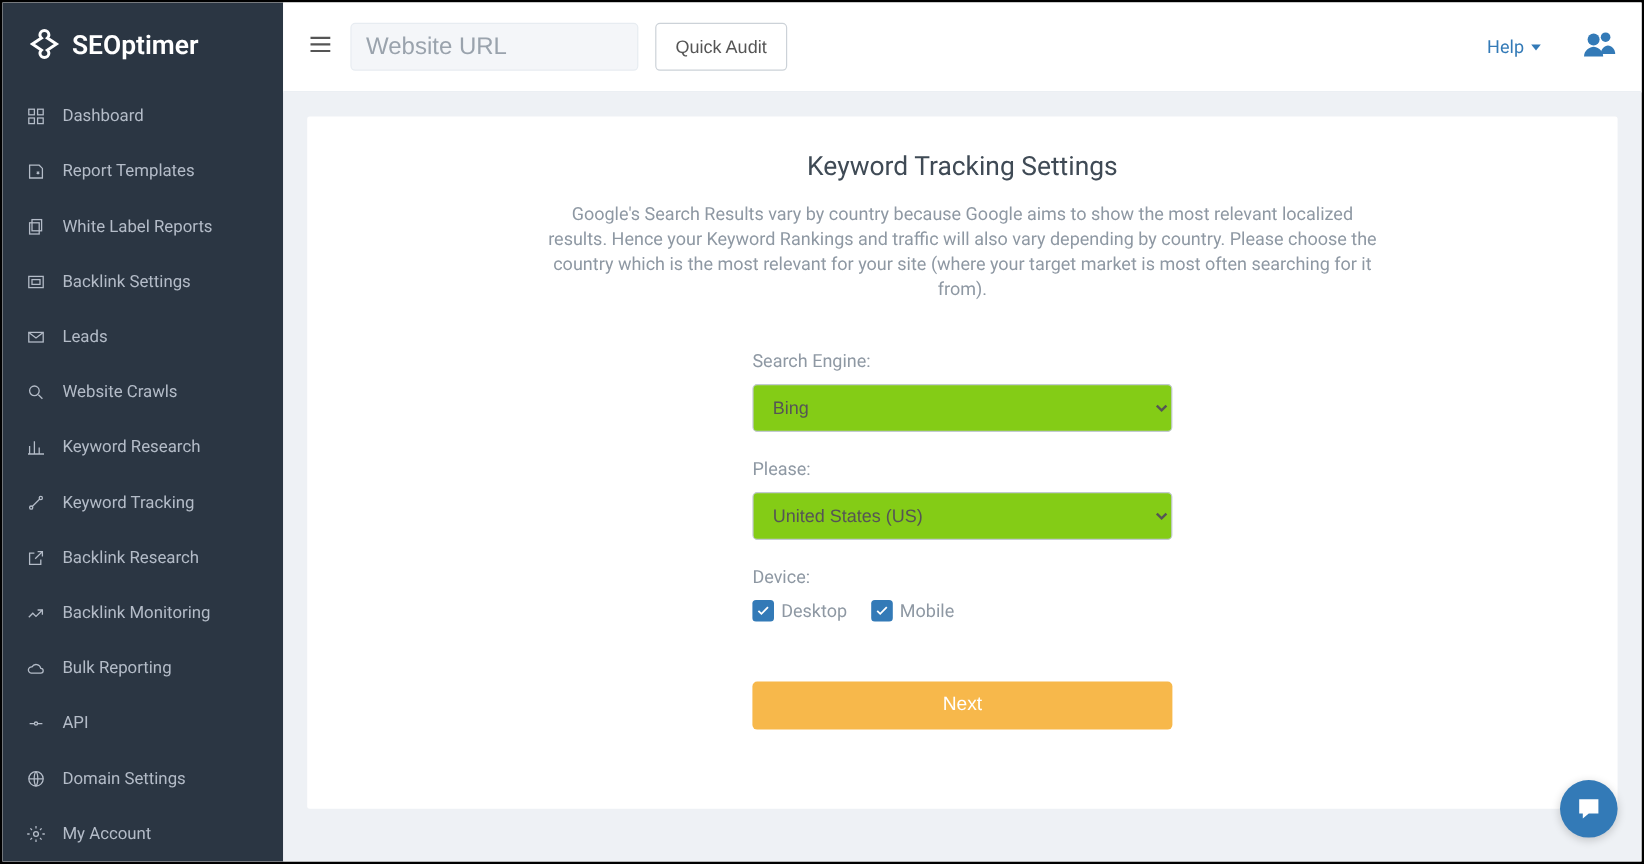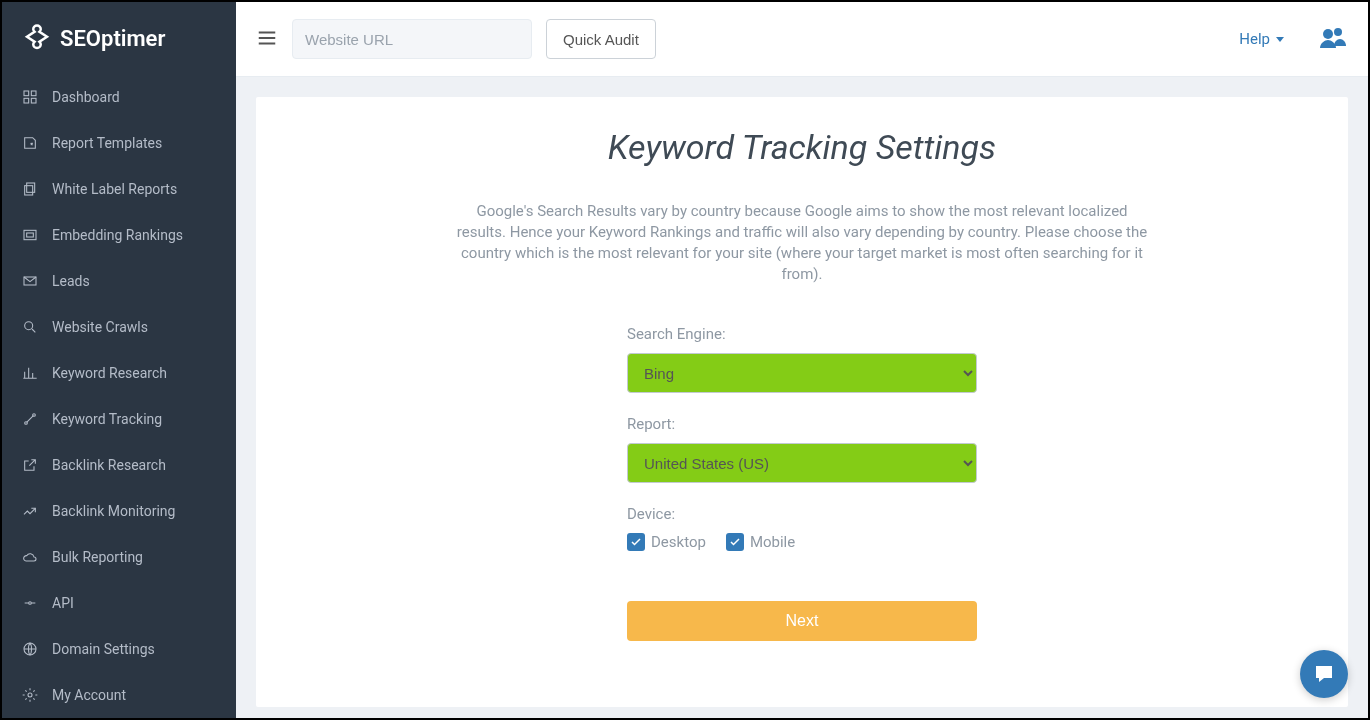--- a/index.html
+++ b/index.html
@@ -60,21 +60,21 @@
   }
   .hamburger { cursor:pointer; color:#555; }
   .hamburger svg { width:22px; height:22px; }
   .url-input {
     height:40px;
     width:240px;
     border:1px solid #e7ecf1;
     background:#f4f6f9;
     border-radius:4px;
     padding:0 12px;
-    font-size:15px;
+    font-size:20px;
     color:#555;
   }
   .url-input::placeholder { color:#9aa3ad; }
   .btn-quick {
     height:40px;
     padding:0 16px;
     background:#fff;
     border:1px solid #ccd2d8;
     border-radius:4px;
     font-size:15px;
@@ -104,25 +104,24 @@
   .content { padding:20px; flex:1; overflow:auto; position:relative; }
   .card {
     background:#fff;
     border-radius:2px;
     padding:30px 40px 50px;
     max-width:1100px;
     margin:0 auto;
   }
   h1.title {
     text-align:center;
-    font-size:34px;
+    font-size:22px;
     font-weight:400;
     color:#3f4a55;
-    margin-bottom:34px;
-    font-style:italic;
+    margin-bottom:16px;
   }
   p.desc {
     text-align:center;
     color:#8e98a3;
     font-size:15px;
     line-height:1.4;
     max-width:700px;
     margin:0 auto 40px;
   }
   .form { width:350px; margin:16px auto; }
@@ -222,21 +221,21 @@
           </span>
           <span>White Label Reports</span>
         </li>
       <li>
           <span class="ico">
             <svg viewBox="0 0 24 24">
               <rect x="3" y="5" width="18" height="14"></rect>
               <rect x="7" y="9" width="10" height="6"></rect>
             </svg>
           </span>
-          <span>Embedding Rankings</span>
+          <span>Backlink Settings</span>
         </li>
       <li>
           <span class="ico">
             <svg viewBox="0 0 24 24">
               <rect x="3" y="6" width="18" height="12"></rect>
               <path d="M3 6l9 7 9-7"></path>
             </svg>
           </span>
           <span>Leads</span>
         </li>
@@ -349,21 +348,21 @@
         <p class="desc">Google's Search Results vary by country because Google aims to show the most relevant localized results. Hence your Keyword Rankings and traffic will also vary depending by country. Please choose the country which is the most relevant for your site (where your target market is most often searching for it from).</p>
 
         <div class="form">
           <div class="field">
             <label class="label">Search Engine:</label>
             <select class="select">
               <option>Bing</option>
             </select>
           </div>
           <div class="field">
-            <label class="label">Report:</label>
+            <label class="label">Please:</label>
             <select class="select">
               <option>United States (US)</option>
             </select>
           </div>
           <div class="field">
             <label class="label">Device:</label>
             <div class="checks">
               <div class="chk">
                 <span class="chkbox">
                     <svg viewBox="0 0 24 24">

